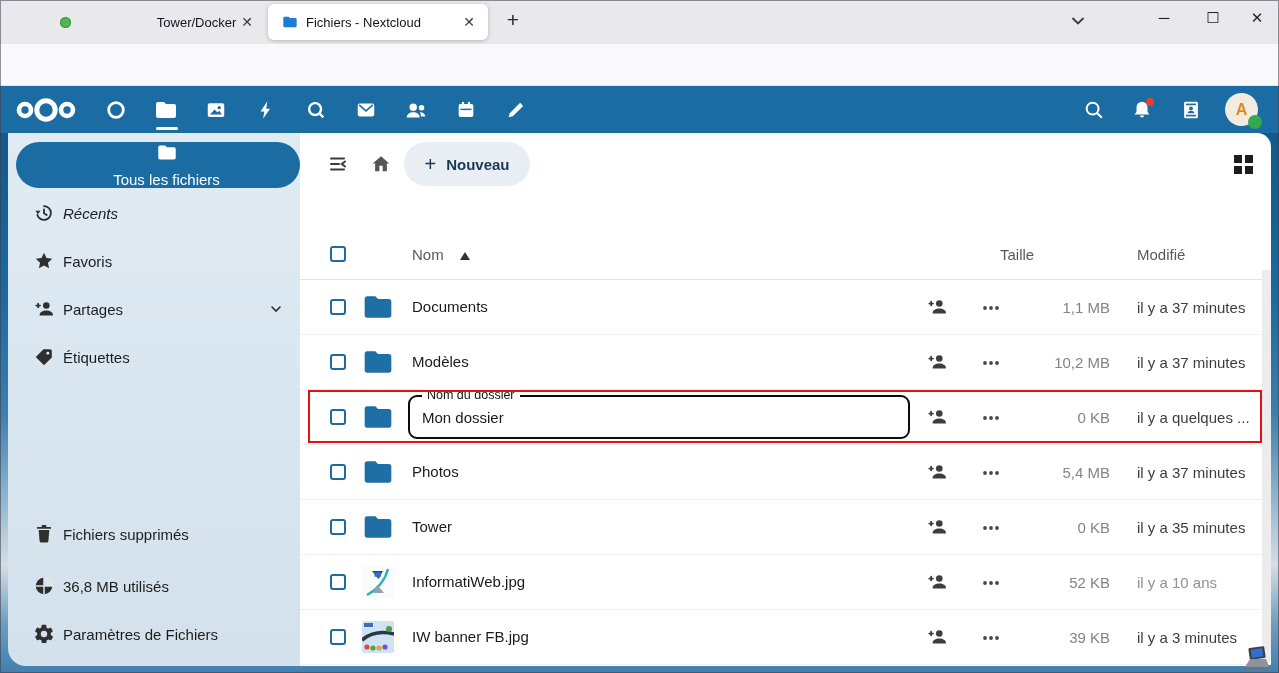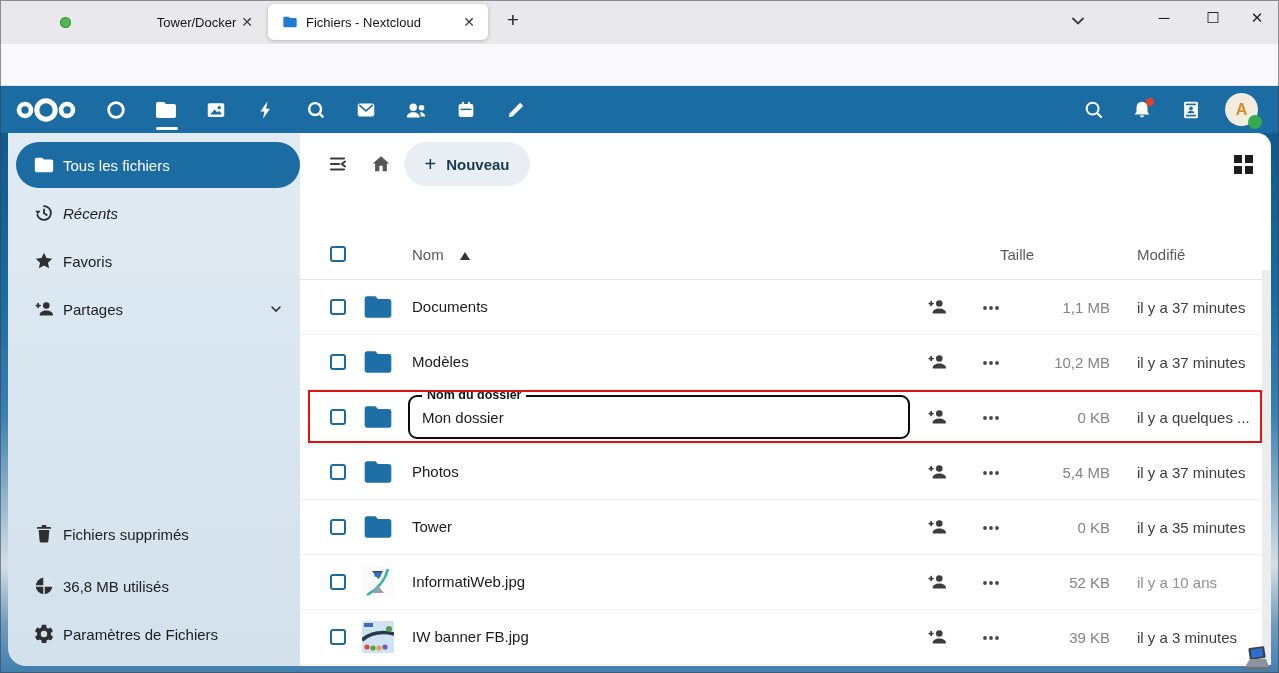--- a/index.html
+++ b/index.html
@@ -39,21 +39,21 @@
   .bell-dot { position:absolute; left:1146px; top:12px; width:8px; height:8px; border-radius:50%; background:#e83e2c; }
 
   
   .appbg { position:absolute; top:133px; left:0; right:0; bottom:0;
     background:linear-gradient(180deg,#11598e 0%,#1a6aa1 30%,#3c7fae 52%,#9dbdd3 70%,#d4dee6 80%,#6f9cbe 91%,#417fae 100%); }
   .sidebar { position:absolute; left:8px; top:0; width:292px; height:533px; border-radius:0 0 0 18px;
     background:linear-gradient(180deg,#e1ebf3 0%,#d8e5ef 60%,#d3e1ec 100%); }
   .content { position:absolute; left:300px; top:0; width:971px; height:533px; background:#fff; border-radius:0 14px 10px 0; }
 
   
-  .active-pill { position:absolute; left:8px; top:9px; width:284px; height:46px; background:#1b6ca2; border-radius:23px; display:flex; align-items:center; gap:8px; padding-left:17px; color:#fff; font-size:15px; }
+  .active-pill { position:absolute; left:8px; top:9px; width:284px; height:46px; background:#1b6ca2; border-radius:23px; display:flex; align-items:center; gap:8px; padding-left:17px; color:#fff; font-size:15px;flex-direction:column; }
   .side-item { position:absolute; left:0; right:0; height:48px; display:flex; align-items:center; gap:8px; padding-left:25px; font-size:15px; color:#1d1d1f; }
   .side-item .chev { position:absolute; right:16px; }
   .si-1 { top:56px;font-style:italic; } .si-2 { top:104px; } .si-3 { top:152px; } .si-4 { top:200px; }
   .sb-1 { top:377px; } .sb-2 { top:429px; } .sb-3 { top:477px; }
 
   
   .collapse-btn { position:absolute; left:28px; top:20px; }
   .home-btn { position:absolute; left:70px; top:20px; }
   .newbtn { position:absolute; left:104px; top:9px; width:126px; height:44px; border-radius:22px; background:#e8eef3; border:0; display:flex; align-items:center; justify-content:center; gap:10px; font-family:inherit; }
   .newbtn .plus { font-size:20px; font-weight:400; color:#173a52; line-height:1; }
@@ -75,21 +75,21 @@
   .frow .cb { top:19px; }
   .ficon { position:absolute; left:62px; top:11px; width:32px; height:32px; }
   .fname { position:absolute; left:112px; top:18px; font-size:15px; color:#1b1b1b; white-space:nowrap;text-align:center; }
   .share { position:absolute; left:626px; top:16px; }
   .dots  { position:absolute; left:682px; top:25px; }
   .fsize { position:absolute; right:161px; top:19px; width:110px; text-align:right; font-size:15px; color:#848484; }
   .fmod  { position:absolute; left:837px; top:19px; font-size:15px; color:#3d3d3d; white-space:nowrap; }
   .fmod.muted { color:#919191; }
   .frow.hl::after { content:""; position:absolute; left:8px; right:9px; top:0; bottom:1px; border:2px solid #e01212; pointer-events:none; }
   .fld { position:absolute; left:108px; top:5px; width:502px; height:44px; border:2px solid #0c0c0c; border-radius:9px; background:#fff; }
-  .fld-label { position:absolute; top:-9px; left:12px; background:#fff; padding:0 5px; font-size:12.5px; color:#141414;font-weight:bold; }
+  .fld-label { position:absolute; top:-9px; left:12px; background:#fff; padding:0 5px; font-size:12.5px; color:#141414; }
   .fld input { width:100%; height:100%; border:0; outline:none; border-radius:9px; padding:0 12px; font-size:15px; color:#1b1b1b; font-family:inherit; background:transparent; }
 
   
   .watermark { position:absolute; right:6px; bottom:0; display:flex; align-items:flex-end; gap:2px; z-index:50; }
   .wm-text { font-size:27px; font-weight:700; font-style:italic; letter-spacing:-1px; color:#52a8ea; -webkit-text-stroke:1px #2a7bc4; text-shadow:1px 1px 0 rgba(255,255,255,.7); line-height:1.1; }
 </style>
 </head>
 <body>
 
 <div class="tabstrip">
@@ -315,20 +315,29 @@
             <rect x="2.6" y="7.3" width="6" height="1.9" rx=".9" fill="#2f2f2f"></rect>
             <rect x="4.65" y="5.25" width="1.9" height="6" rx=".9" fill="#2f2f2f"></rect>
           </svg>
       </span>
       <span>Partages</span>
       <span class="chev">
         <svg width="16" height="16" viewBox="0 0 20 20" fill="none" stroke="#2f2f2f" stroke-width="2" stroke-linecap="round">
             <path d="M5 7.5l5 5 5-5"></path>
           </svg>
       </span>
+    </div>
+    <div class="side-item si-4">
+      <span>
+        <svg width="22" height="22" viewBox="0 0 24 24">
+            <path d="M11.5 3.5h7a2 2 0 0 1 2 2v7L12 21 3 12z" fill="#2f2f2f"></path>
+            <circle cx="16.2" cy="7.8" r="1.6" fill="#dbe6ef"></circle>
+          </svg>
+      </span>
+      <span>Étiquettes</span>
     </div>
 
     <div class="side-item sb-1">
       <span>
         <svg width="22" height="22" viewBox="0 0 24 24">
             <path d="M6.2 7.5h11.6l-1 12a2 2 0 0 1-2 1.8H9.2a2 2 0 0 1-2-1.8z" fill="#2f2f2f"></path>
             <rect x="4.2" y="4.4" width="15.6" height="2" rx="1" fill="#2f2f2f"></rect>
             <rect x="9.3" y="2.3" width="5.4" height="2" rx="1" fill="#2f2f2f"></rect>
           </svg>
       </span>

